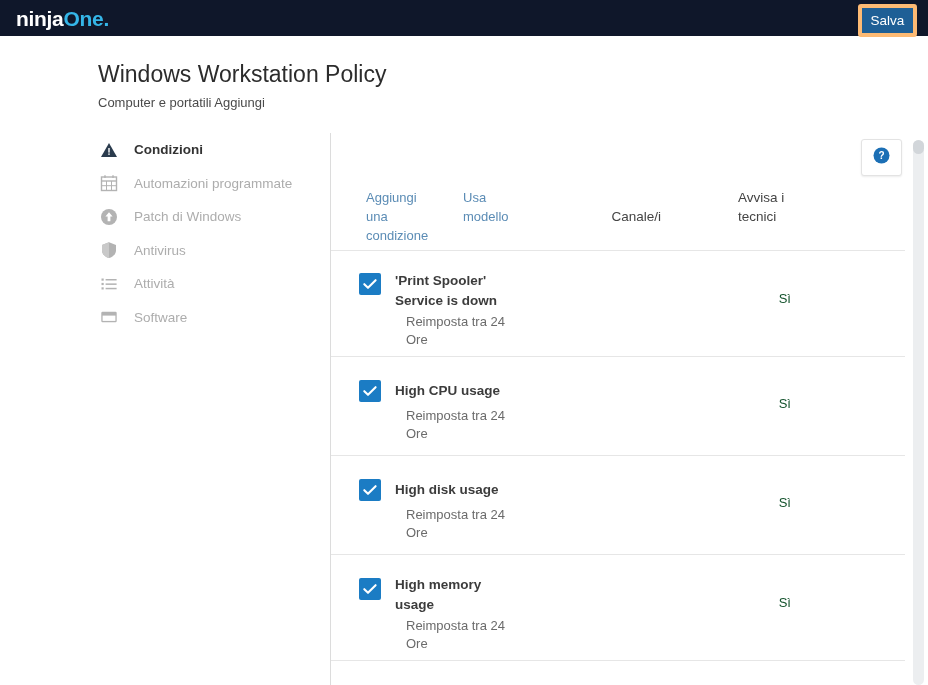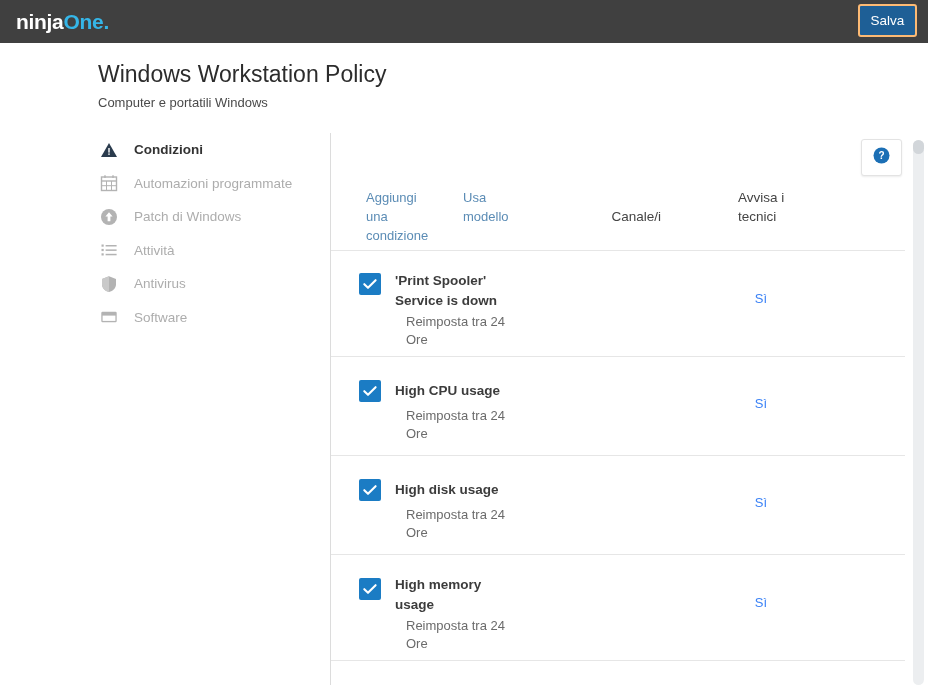--- a/index.html
+++ b/index.html
@@ -8,22 +8,22 @@
     height: 685px;
     background: #ffffff;
     font-family: "Liberation Sans", sans-serif;
     overflow: hidden;
   }
 
   
   .topbar {
     position: absolute;
     top: 0; left: 0;
-    width: 928px; height: 43px;
-    background: #404040;
+    width: 928px; height: 36px;
+    background: #0f172a;
     display: flex;
     align-items: center;
   }
   .logo {
     position: absolute;
     left: 16px;
     font-size: 21px;
     font-weight: bold;
     letter-spacing: -0.3px;
     line-height: 1;
@@ -31,21 +31,21 @@
   }
   .logo .lg-ninja { color: #ffffff; }
   .logo .lg-one   { color: #35b6e8; }
   .logo .lg-dot   { color: #35b6e8; }
 
   .save-button {
     position: absolute;
     right: 11px; top: 4px;
     width: 59px; height: 33px;
     background: #1e5f96;
-    border: 2px solid #fdba74;
+    border: 4px solid #fdba74;
     border-radius: 3px;
     color: #ffffff;
     font-size: 13.5px;
     font-family: "Liberation Sans", sans-serif;
     cursor: pointer;
     display: flex;
     align-items: center;
     justify-content: center;
   }
 
@@ -191,38 +191,38 @@
     width: 120px;
     font-size: 13px;
     color: #6b6b6b;
     line-height: 18px;
     margin-left: 11px;
   }
   .row-alert {
     position: absolute;
     left: 400px;
     width: 60px;
-    text-align: center;
+    text-align: right;
     font-size: 13px;
-    color: #3b82f6;
+    color: #14532d;
   }
 </style>
 </head>
 <body>
 
 <div class="topbar">
   <div class="logo">
     <span class="lg-ninja">ninja</span><span class="lg-one">One</span><span class="lg-dot">.</span>
   </div>
   <button class="save-button">Salva</button>
 </div>
 
 <div class="page-head">
   <div class="page-title">Windows Workstation Policy</div>
-  <div class="page-subtitle">Computer e portatili Windows</div>
+  <div class="page-subtitle">Computer e portatili Aggiungi</div>
 </div>
 
 <div class="sidebar">
 
   <div class="side-item active">
     <span class="side-icon">
       <svg width="18" height="18" viewBox="0 0 18 18">
           <path d="M9 2 L17 16 L1 16 Z" fill="#2a3b4d"></path>
           <rect x="8.3" y="7" width="1.4" height="4.6" fill="#ffffff"></rect>
           <rect x="8.3" y="12.4" width="1.4" height="1.5" fill="#ffffff"></rect>
@@ -252,39 +252,39 @@
           <circle cx="9" cy="9" r="8" fill="#b3b3b3"></circle>
           <path d="M9 4.3 L12.6 8.4 L10.4 8.4 L10.4 13.3 L7.6 13.3 L7.6 8.4 L5.4 8.4 Z" fill="#ffffff"></path>
         </svg>
     </span>
     <span class="side-label">Patch di Windows</span>
   </div>
 
   <div class="side-item">
     <span class="side-icon">
       <svg width="18" height="18" viewBox="0 0 18 18">
+          <path d="M9 1.2 L16 4 L16 9.2 C16 13.2 12.9 16 9 17 C5.1 16 2 13.2 2 9.2 L2 4 Z" fill="#b3b3b3"></path>
+          <path d="M9 1.2 L9 17 C5.1 16 2 13.2 2 9.2 L2 4 Z" fill="#c9c9c9"></path>
+        </svg>
+    </span>
+    <span class="side-label">Antivirus</span>
+  </div>
+
+  <div class="side-item">
+    <span class="side-icon">
+      <svg width="18" height="18" viewBox="0 0 18 18">
           <rect x="1.5" y="3.5" width="2.2" height="2.2" fill="#b3b3b3"></rect>
           <rect x="1.5" y="7.9" width="2.2" height="2.2" fill="#b3b3b3"></rect>
           <rect x="1.5" y="12.3" width="2.2" height="2.2" fill="#b3b3b3"></rect>
           <rect x="5.6" y="4" width="11" height="1.5" fill="#b3b3b3"></rect>
           <rect x="5.6" y="8.4" width="11" height="1.5" fill="#b3b3b3"></rect>
           <rect x="5.6" y="12.8" width="11" height="1.5" fill="#b3b3b3"></rect>
         </svg>
     </span>
     <span class="side-label">Attività</span>
-  </div>
-
-  <div class="side-item">
-    <span class="side-icon">
-      <svg width="18" height="18" viewBox="0 0 18 18">
-          <path d="M9 1.2 L16 4 L16 9.2 C16 13.2 12.9 16 9 17 C5.1 16 2 13.2 2 9.2 L2 4 Z" fill="#b3b3b3"></path>
-          <path d="M9 1.2 L9 17 C5.1 16 2 13.2 2 9.2 L2 4 Z" fill="#c9c9c9"></path>
-        </svg>
-    </span>
-    <span class="side-label">Antivirus</span>
   </div>
 
   <div class="side-item">
     <span class="side-icon">
       <svg width="18" height="18" viewBox="0 0 18 18">
           <rect x="1.3" y="3.8" width="15.4" height="10.4" rx="1.2" fill="#b3b3b3"></rect>
           <rect x="2.6" y="7.6" width="12.8" height="5.3" fill="#ffffff"></rect>
         </svg>
     </span>
     <span class="side-label">Software</span>

